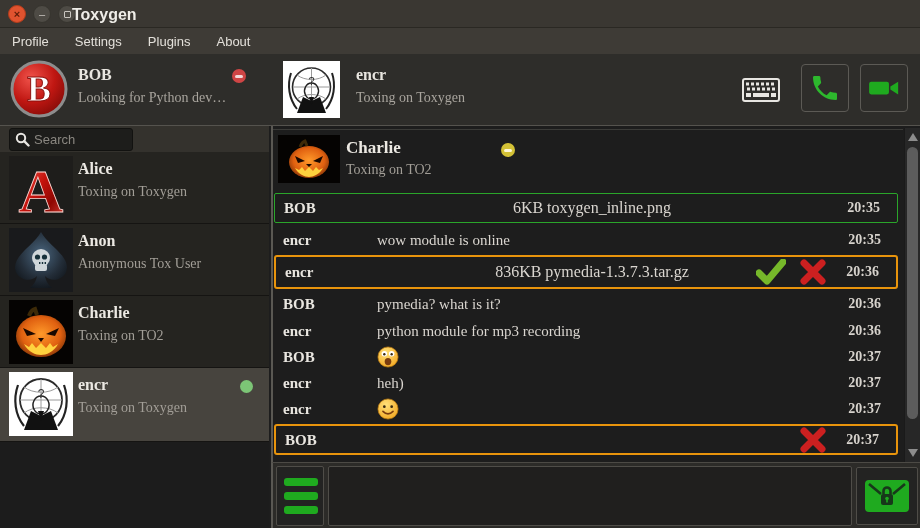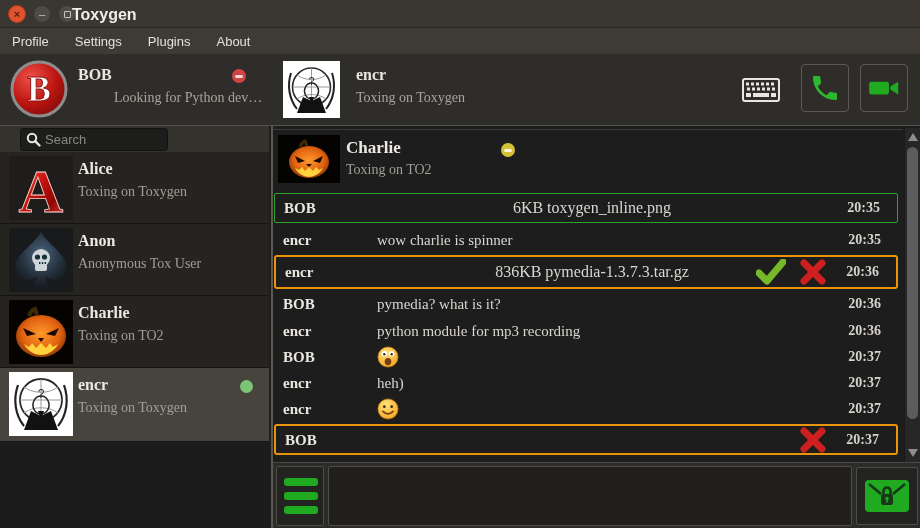--- a/index.html
+++ b/index.html
@@ -19,35 +19,35 @@
   .wintitle{position:absolute;left:72px;top:6px;font-size:16px;font-weight:bold;color:#efede8;}
   
   .menubar{position:absolute;left:0;top:28px;width:920px;height:26px;background:#3e3b36;display:flex;align-items:center;gap:26px;padding-left:12px;}
   .menubar .mitem{font-size:13px;color:#e3e0da;cursor:default;}
   
   .header{position:absolute;left:0;top:54px;width:920px;height:72px;background:#2e2d2a;border-bottom:1px solid #55534e;}
   .avatar-bob{position:absolute;left:10px;top:6px;width:58px;height:58px;}
   .hname{font-family:"Liberation Serif",serif;font-weight:bold;font-size:16px;color:#e9e6e0;}
   .hstatus{font-family:"Liberation Serif",serif;font-size:14px;color:#a8a49d;}
   .bob-name{position:absolute;left:78px;top:12px;}
-  .bob-status{position:absolute;left:78px;top:36px;margin-left:36px;}
+  .bob-status{position:absolute;left:78px;top:36px;}
   .busy-dot{position:absolute;width:14px;height:14px;border-radius:50%;background:#cf4545;}
   .busy-dot::after{content:"";position:absolute;left:3px;top:5.5px;width:8px;height:3px;border-radius:2px;background:#f3d9d9;}
   .bob-busy{left:232px;top:15px;}
   .avatar-encr-hd{position:absolute;left:283px;top:7px;width:57px;height:57px;background:#fff;}
   .encr-name{position:absolute;left:356px;top:12px;}
   .encr-status{position:absolute;left:356px;top:36px;}
   .kbd-icon{position:absolute;left:742px;top:24px;}
   .callbtn{position:absolute;top:10px;width:48px;height:48px;border:1px solid #5c5a55;border-radius:4px;background:transparent;display:flex;align-items:center;justify-content:center;cursor:pointer;}
   .callbtn.audio{left:801px;}
   .callbtn.video{left:860px;}
   
   .sidebar{position:absolute;left:0;top:126px;width:269px;height:402px;background:#1c1c1c;}
   .searchrow{position:absolute;left:0;top:0;width:269px;height:27px;background:#34322d;}
-  .searchbox{position:absolute;left:20px;top:2px;width:148px;height:23px;background:#1d1d1b;border:1px solid #121210;border-radius:3px;display:flex;align-items:center;}
+  .searchbox{position:absolute;left:9px;top:2px;width:124px;height:23px;background:#1d1d1b;border:1px solid #121210;border-radius:3px;display:flex;align-items:center;}
   .searchbox svg{margin:0 4px 0 5px;}
   .searchbox input{flex:1;min-width:0;background:transparent;border:none;outline:none;color:#ddd;font-size:13px;font-family:"Liberation Sans",sans-serif;}
   .searchbox input::placeholder{color:#8a8781;}
   .filterbox{position:absolute;left:153px;top:2px;width:114px;height:23px;background:#1d1d1b;border:1px solid #121210;border-radius:3px;display:flex;align-items:center;padding:0 8px;color:#e6e3dd;font-size:14px;cursor:pointer;}
   .filterbox .caret{margin-left:auto;width:0;height:0;border-left:5px solid transparent;border-right:5px solid transparent;border-top:6px solid #9b9893;}
   .contacts{position:absolute;left:0;top:26px;width:269px;}
   .contact{position:relative;width:269px;height:72px;background:#252420;border-bottom:1px solid #151412;cursor:pointer;}
   .contact.selected{background:#47443e;height:74px;}
   .cavatar{position:absolute;left:9px;top:4px;width:64px;height:64px;}
   .cname{position:absolute;left:78px;top:8px;font-family:"Liberation Serif",serif;font-weight:bold;font-size:16px;color:#ece9e3;}
@@ -292,21 +292,21 @@
     </div>
 
     <div class="msg file-done" style="top:67px;height:30px;">
       <span class="sender">BOB</span>
       <span class="mcenter">6KB toxygen_inline.png</span>
       <span class="mtime">20:35</span>
     </div>
 
     <div class="msg" style="top:102px;height:24px;">
       <span class="sender">encr</span>
-      <span class="mtext">wow charlie is spinner</span>
+      <span class="mtext">wow module is online</span>
       <span class="mtime">20:35</span>
     </div>
 
     <div class="msg file-pending" style="top:129px;height:34px;">
       <span class="sender">encr</span>
       <span class="mcenter">836KB pymedia-1.3.7.3.tar.gz</span>
       <button class="ftbtn accept">
         <svg width="30" height="26" viewBox="0 0 30 26">
           <path d="M3 14 L11 22 L27 3" fill="none" stroke="#76b82a" stroke-width="7" stroke-linecap="round" stroke-linejoin="round"></path>
         </svg>

